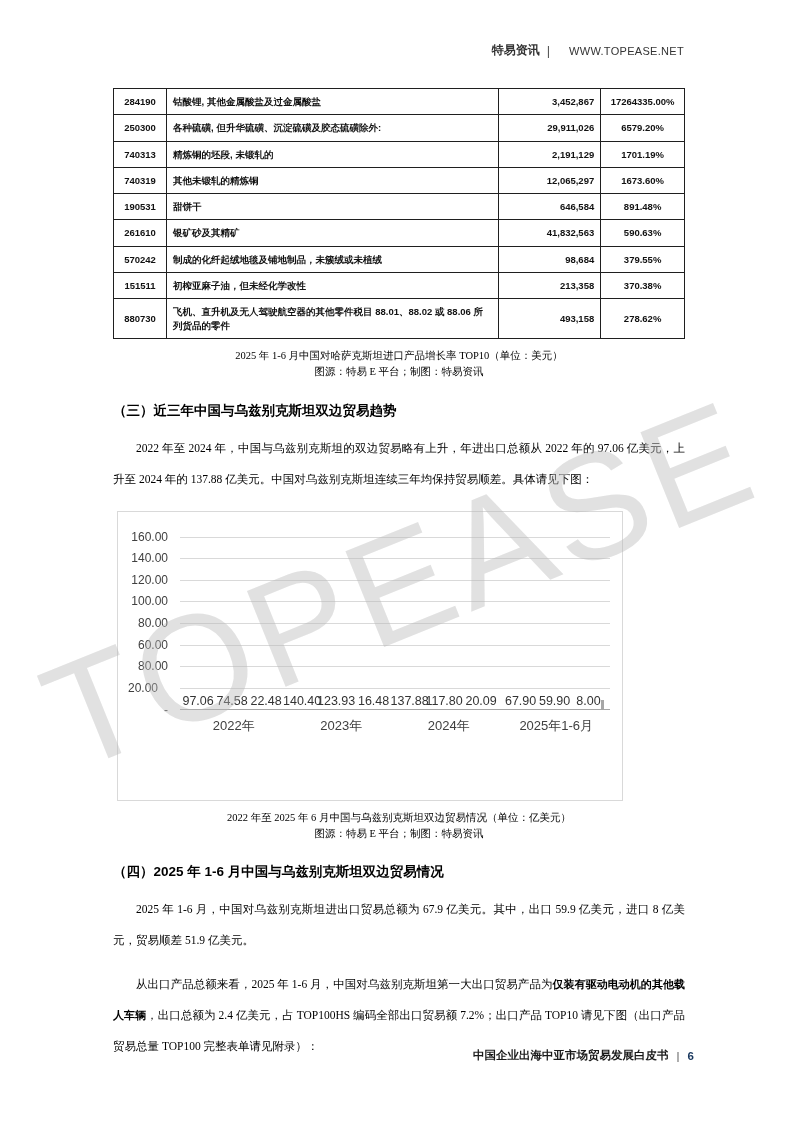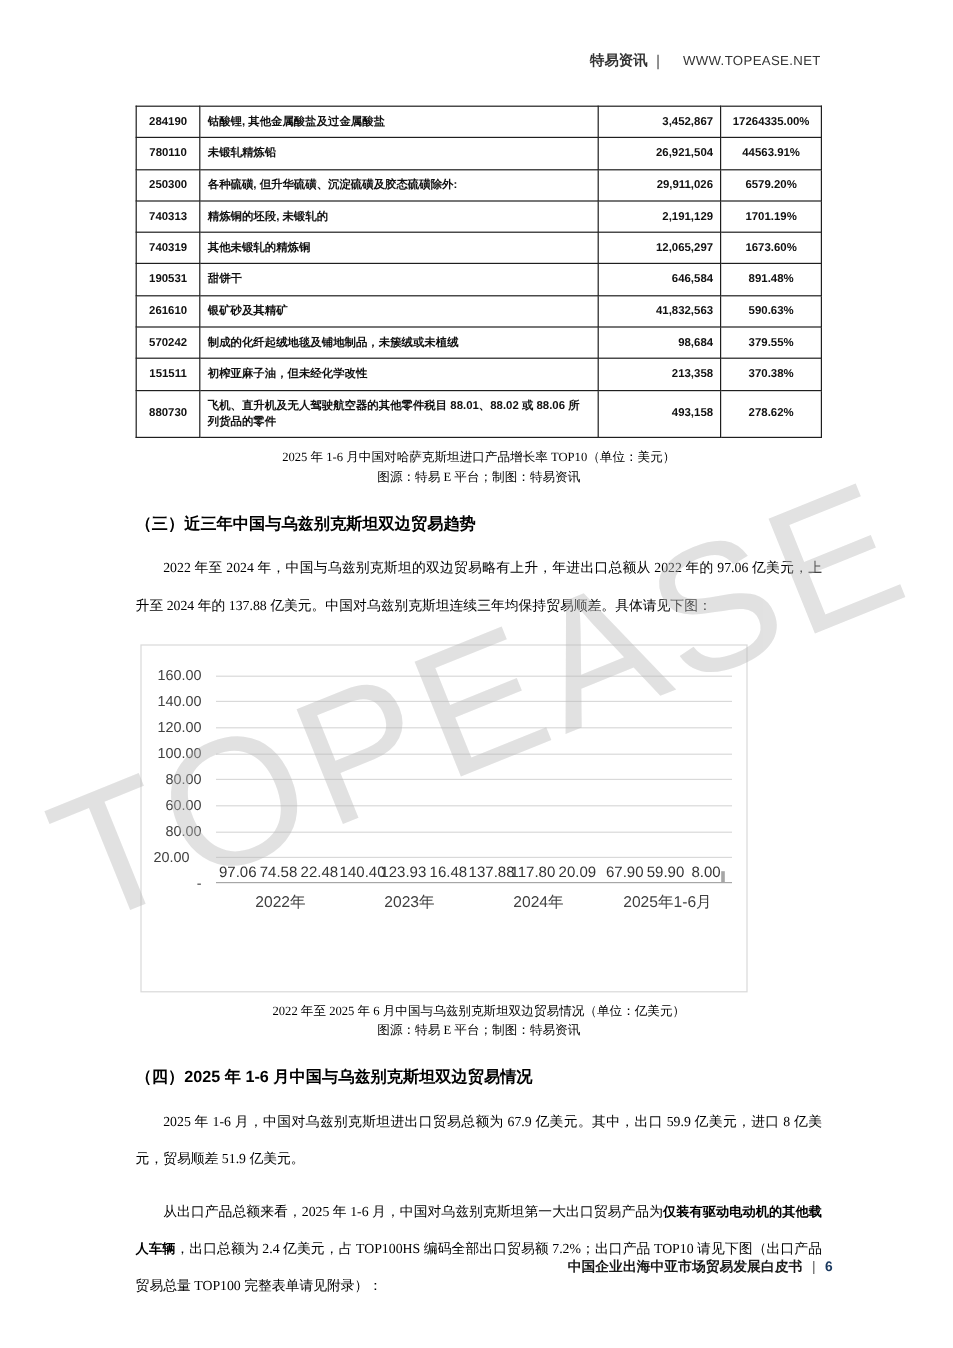--- a/index.html
+++ b/index.html
@@ -75,26 +75,20 @@
 
 <div class="content">
 
   <table class="t">
     <tbody>
         <tr>
           <td class="code">284190</td>
           <td class="desc">钴酸锂, 其他金属酸盐及过金属酸盐</td>
           <td class="value">3,452,867</td>
           <td class="growth">17264335.00%</td>
-        </tr>
-        <tr>
-          <td class="code">780110</td>
-          <td class="desc">未锻轧精炼铅</td>
-          <td class="value">26,921,504</td>
-          <td class="growth">44563.91%</td>
         </tr>
         <tr>
           <td class="code">250300</td>
           <td class="desc">各种硫磺, 但升华硫磺、沉淀硫磺及胶态硫磺除外:</td>
           <td class="value">29,911,026</td>
           <td class="growth">6579.20%</td>
         </tr>
         <tr>
           <td class="code">740313</td>
           <td class="desc">精炼铜的坯段, 未锻轧的</td>

